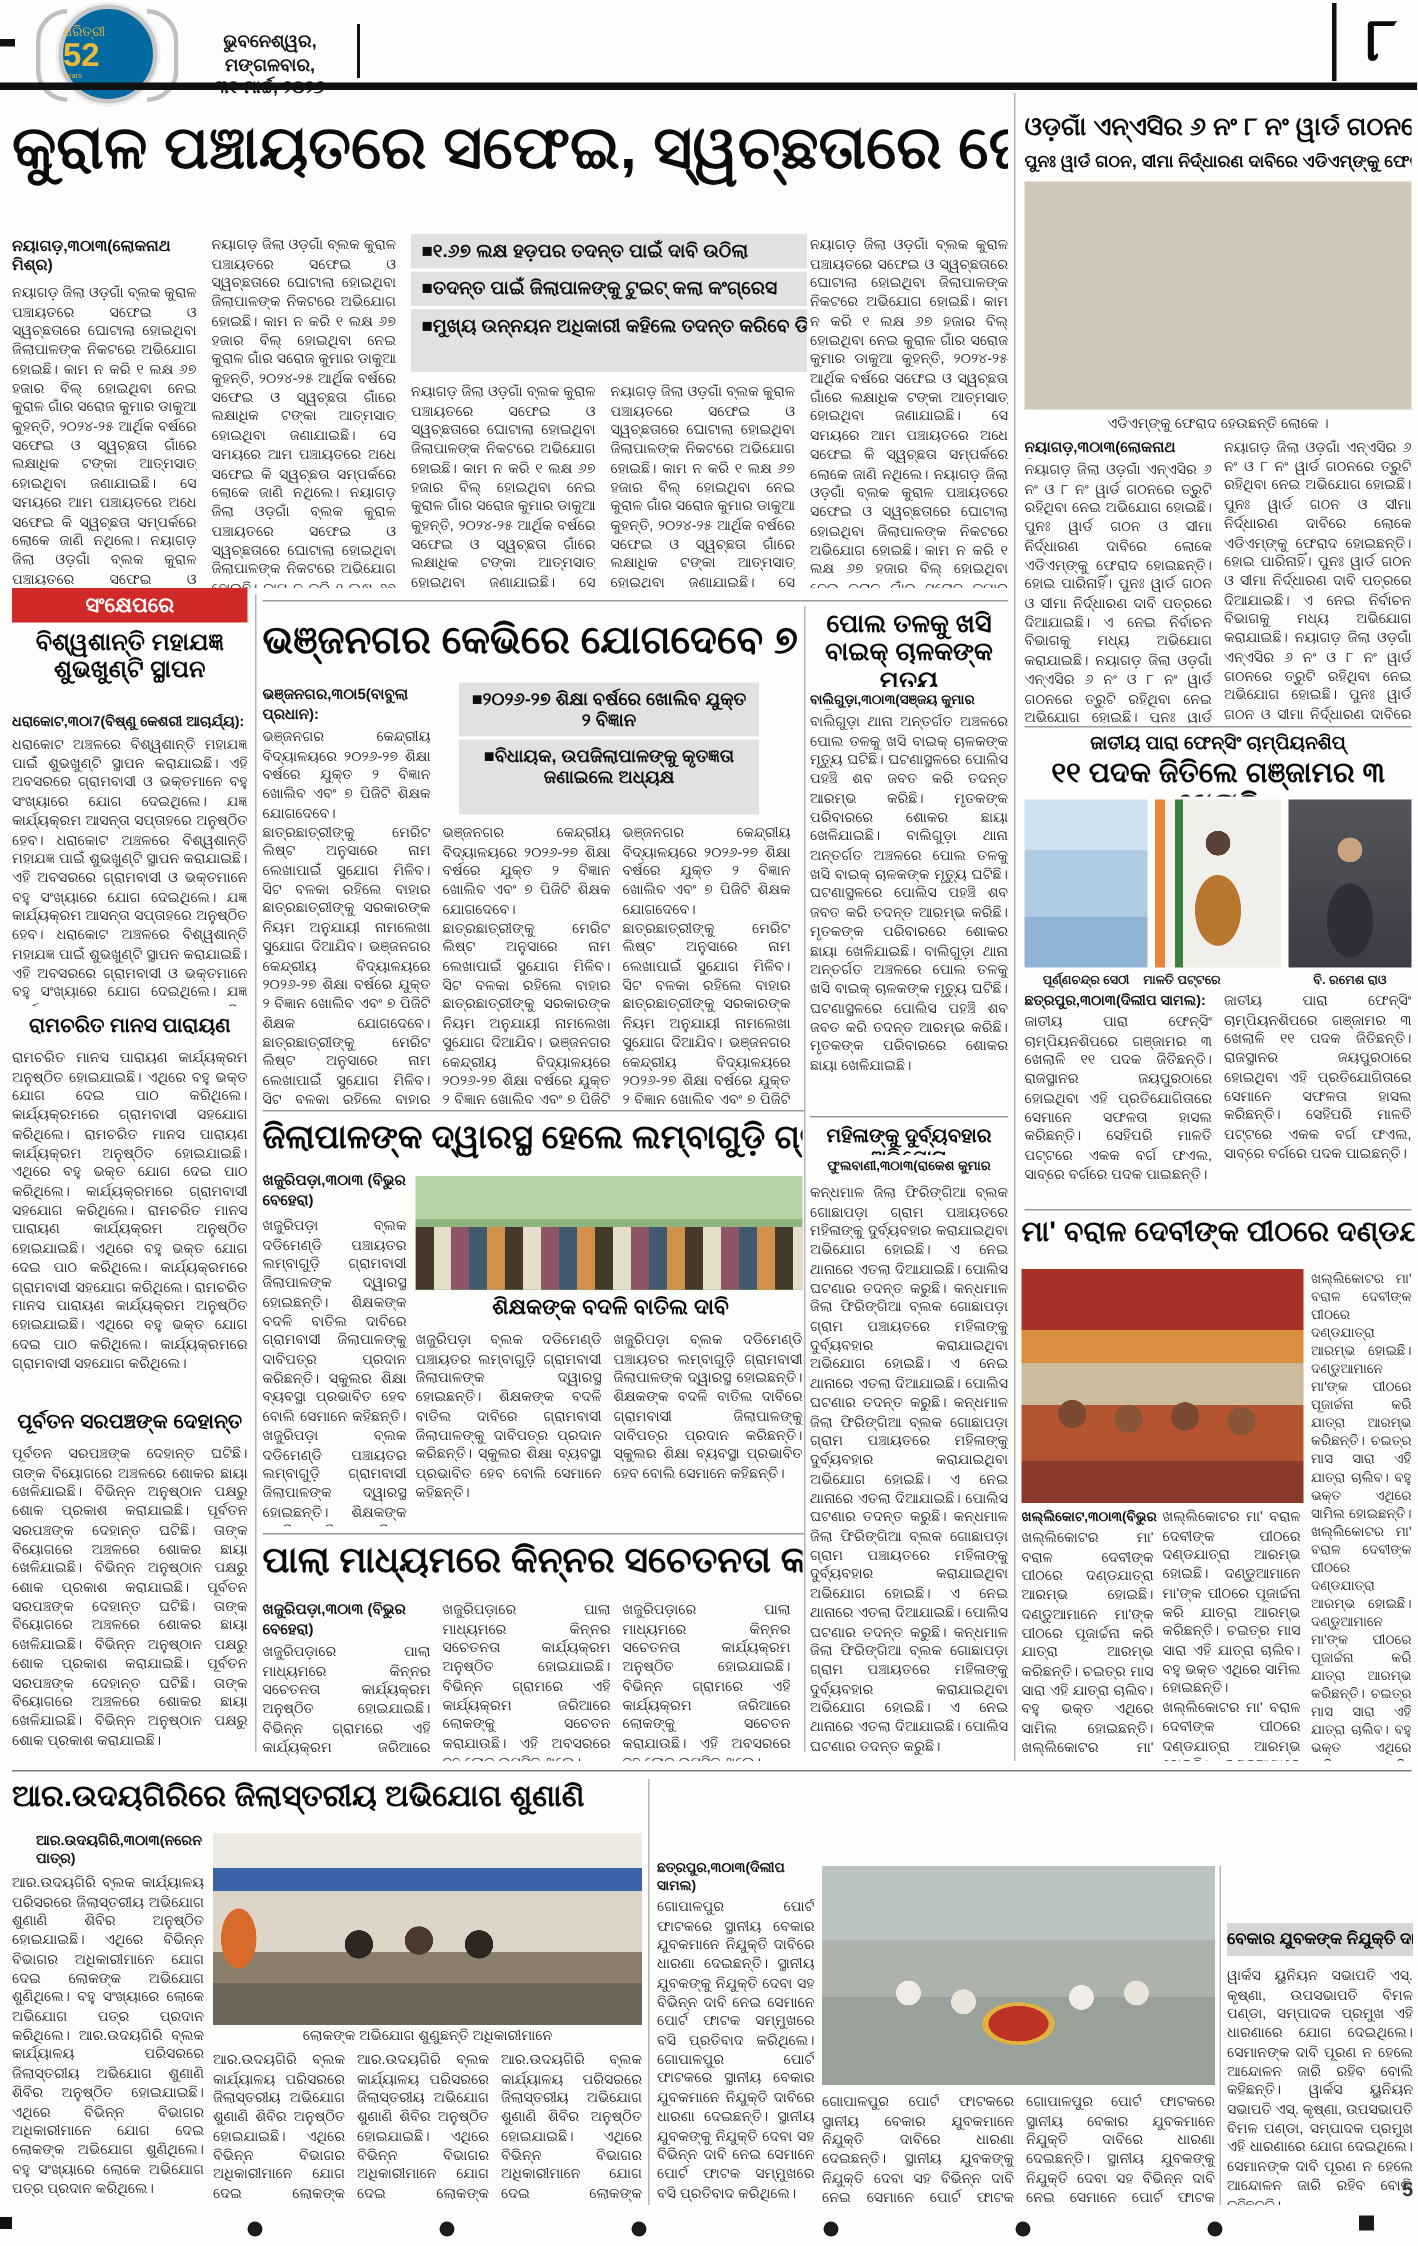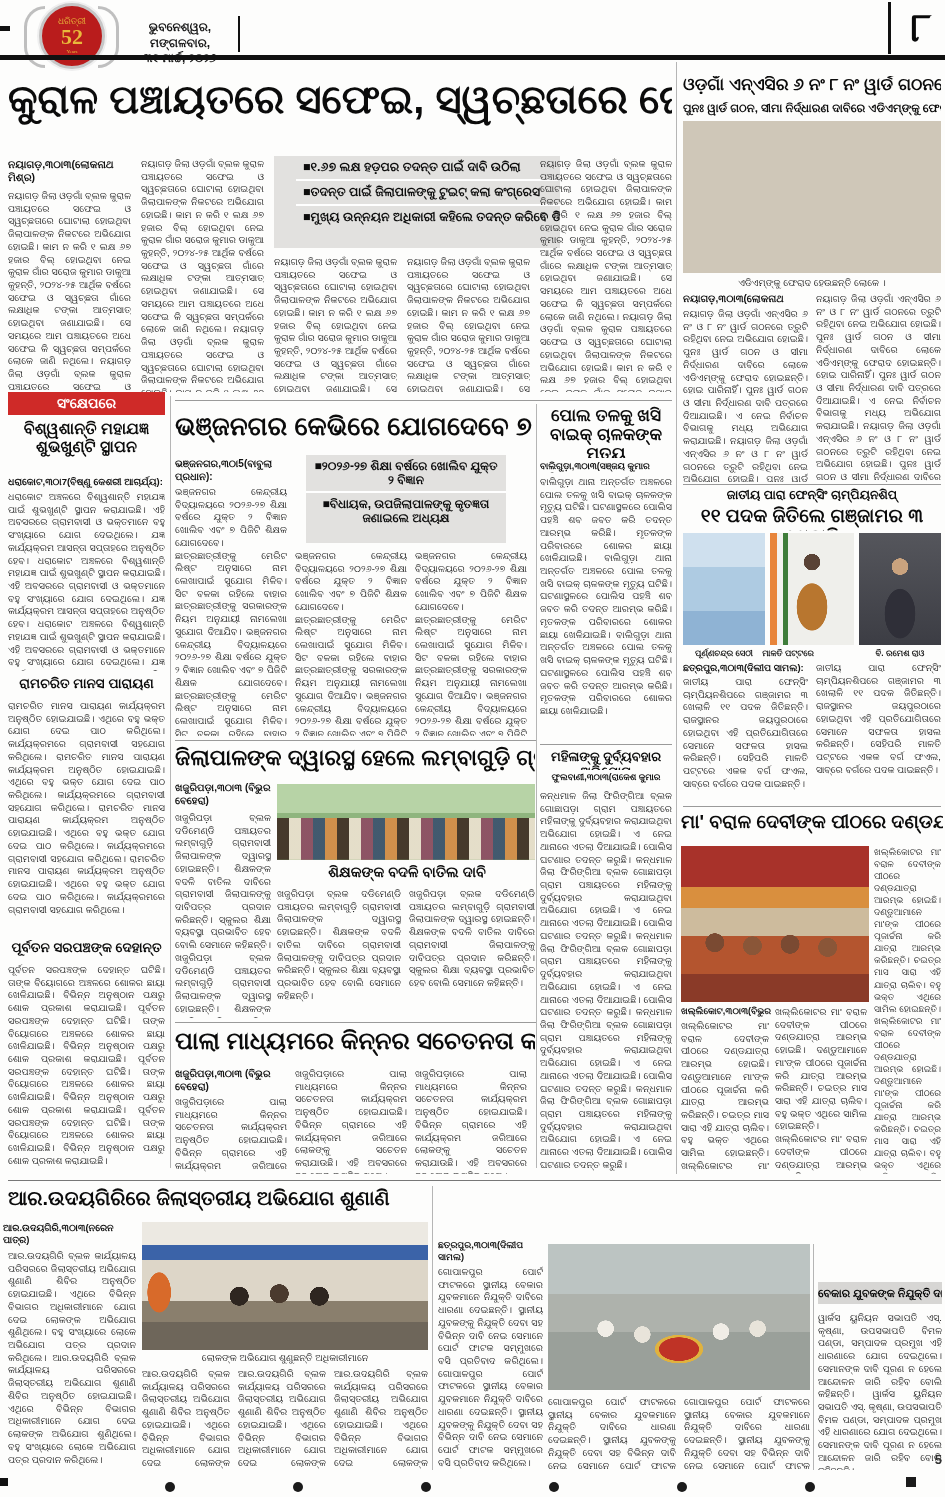--- a/index.html
+++ b/index.html
@@ -12,21 +12,21 @@
   .body{font-size:9.5px;line-height:1.34;text-align:justify;color:#222;overflow:hidden;word-break:break-word;}
   .cap{font-size:9.5px;color:#1a1a1a;text-align:center;overflow:hidden;white-space:nowrap;}
   .hr{background:#9a9a9a;height:1px;}
   .vr{background:#b5b5b5;width:1px;}
   .photo{background:#cfc7b8;overflow:hidden;}
   .redbox{background:#cf2a28;color:#fff;font-weight:bold;text-align:center;display:flex;align-items:center;justify-content:center;}
   .graybox{background:#e2e1df;overflow:hidden;}
   .bullet-row{font-weight:bold;color:#0d0d0d;padding:4px 7px;border-bottom:2px solid #fff;overflow:hidden;white-space:nowrap;}
   .center{text-align:center;}
   .masthead-rule{background:#111;}
-  .logo-circle{border-radius:50%;background:#b91c1c;border:3px solid #c6c6c6;color:#e9b93b;display:flex;flex-direction:column;align-items:center;justify-content:center;box-shadow:0 0 0 2px #efefef;font-family:Liberation Serif, serif;}
+  .logo-circle{border-radius:50%;background:#0369a1;border:3px solid #c6c6c6;color:#e9b93b;display:flex;flex-direction:column;justify-content:center;box-shadow:0 0 0 2px #efefef;}
   .wreath{border:3px solid #bfbfbf;background:transparent;}
   .dotrow span{display:inline-block;width:10px;height:10px;border-radius:50%;margin-right:3px;vertical-align:middle;}
 </style>
 </head>
 <body>
 
 <div id="page">
 
   <div class="abs" style="left:0;top:26px;width:10px;height:5px;background:#111;"></div>
 
@@ -44,21 +44,21 @@
     </div>
     <div class="abs" style="left:238px;top:16px;width:2px;height:36px;background:#111;"></div>
     <div class="abs" style="left:888px;top:2px;width:3px;height:52px;background:#111;"></div>
     <div class="abs" style="left:898px;top:0px;width:46px;height:54px;font-size:40px;font-weight:bold;color:#0a0a0a;text-align:center;line-height:54px;">୮</div>
   </div>
   <div class="abs masthead-rule" style="left:0;top:55px;width:945px;height:5px;"></div>
 
   <div class="abs hl" style="left:8px;top:78px;width:664px;height:58px;font-size:40px;">କୁରାଳ ପଞ୍ଚାୟତରେ ସଫେଇ, ସ୍ୱଚ୍ଛତାରେ ଘୋଟାଲା</div>
   <div class="abs byl" style="left:8px;top:158px;width:123px;height:30px;font-size:10.5px;">ନୟାଗଡ଼,୩୦ା୩(ଲୋକନାଥ ମିଶ୍ର)</div>
 
-  <div class="abs graybox" style="left:274px;top:156px;width:264px;height:92px;padding-left:22px;">
+  <div class="abs graybox" style="left:274px;top:156px;width:264px;height:92px;">
     <div class="bullet-row" style="font-size:12.5px;">■୧.୬୭ ଲକ୍ଷ ହଡ଼ପର ତଦନ୍ତ ପାଇଁ ଦାବି ଉଠିଲା</div>
     <div class="bullet-row" style="font-size:12.5px;">■ତଦନ୍ତ ପାଇଁ ଜିଲାପାଳଙ୍କୁ ଟୁଇଟ୍ କଲା କଂଗ୍ରେସ</div>
     <div class="bullet-row" style="font-size:12.5px;border-bottom:none;">■ମୁଖ୍ୟ ଉନ୍ନୟନ ଅଧିକାରୀ କହିଲେ ତଦନ୍ତ କରିବେ ଡିପିଓ</div>
   </div>
 
   <div class="abs body" style="left:8px;top:190px;width:123px;height:200px;">ନୟାଗଡ଼ ଜିଲା ଓଡ଼ଗାଁ ବ୍ଲକ କୁରାଳ ପଞ୍ଚାୟତରେ ସଫେଇ ଓ ସ୍ୱଚ୍ଛତାରେ ଘୋଟାଲା ହୋଇଥିବା ଜିଲାପାଳଙ୍କ ନିକଟରେ ଅଭିଯୋଗ ହୋଇଛି। କାମ ନ କରି ୧ ଲକ୍ଷ ୬୭ ହଜାର ବିଲ୍ ହୋଇଥିବା ନେଇ କୁରାଳ ଗାଁର ସରୋଜ କୁମାର ଡାକୁଆ କୁହନ୍ତି, ୨୦୨୪-୨୫ ଆର୍ଥିକ ବର୍ଷରେ ସଫେଇ ଓ ସ୍ୱଚ୍ଛତା ଗାଁରେ ଲକ୍ଷାଧିକ ଟଙ୍କା ଆତ୍ମସାତ୍ ହୋଇଥିବା ଜଣାଯାଇଛି। ସେ ସମୟରେ ଆମ ପଞ୍ଚାୟତରେ ଅଧେ ସଫେଇ କି ସ୍ୱଚ୍ଛତା ସମ୍ପର୍କରେ ଲୋକେ ଜାଣି ନଥିଲେ। ନୟାଗଡ଼ ଜିଲା ଓଡ଼ଗାଁ ବ୍ଲକ କୁରାଳ ପଞ୍ଚାୟତରେ ସଫେଇ ଓ ସ୍ୱଚ୍ଛତାରେ ଘୋଟାଲା ହୋଇଥିବା ଜିଲାପାଳଙ୍କ ନିକଟରେ ଅଭିଯୋଗ ହୋଇଛି। କାମ ନ କରି ୧ ଲକ୍ଷ ୬୭ ହଜାର ବିଲ୍ ହୋଇଥିବା ନେଇ କୁରାଳ ଗାଁର ସରୋଜ କୁମାର ଡାକୁଆ କୁହନ୍ତି, ୨୦୨୪-୨୫ ଆର୍ଥିକ ବର୍ଷରେ ସଫେଇ ଓ ସ୍ୱଚ୍ଛତା ଗାଁରେ ଲକ୍ଷାଧିକ ଟଙ୍କା ଆତ୍ମସାତ୍ ହୋଇଥିବା ଜଣାଯାଇଛି। ସେ ସମୟରେ ଆମ ପଞ୍ଚାୟତରେ ଅଧେ ସଫେଇ କି ସ୍ୱଚ୍ଛତା ସମ୍ପର୍କରେ ଲୋକେ ଜାଣି ନଥିଲେ।</div>
   <div class="abs body" style="left:141px;top:158px;width:123px;height:234px;">ନୟାଗଡ଼ ଜିଲା ଓଡ଼ଗାଁ ବ୍ଲକ କୁରାଳ ପଞ୍ଚାୟତରେ ସଫେଇ ଓ ସ୍ୱଚ୍ଛତାରେ ଘୋଟାଲା ହୋଇଥିବା ଜିଲାପାଳଙ୍କ ନିକଟରେ ଅଭିଯୋଗ ହୋଇଛି। କାମ ନ କରି ୧ ଲକ୍ଷ ୬୭ ହଜାର ବିଲ୍ ହୋଇଥିବା ନେଇ କୁରାଳ ଗାଁର ସରୋଜ କୁମାର ଡାକୁଆ କୁହନ୍ତି, ୨୦୨୪-୨୫ ଆର୍ଥିକ ବର୍ଷରେ ସଫେଇ ଓ ସ୍ୱଚ୍ଛତା ଗାଁରେ ଲକ୍ଷାଧିକ ଟଙ୍କା ଆତ୍ମସାତ୍ ହୋଇଥିବା ଜଣାଯାଇଛି। ସେ ସମୟରେ ଆମ ପଞ୍ଚାୟତରେ ଅଧେ ସଫେଇ କି ସ୍ୱଚ୍ଛତା ସମ୍ପର୍କରେ ଲୋକେ ଜାଣି ନଥିଲେ। ନୟାଗଡ଼ ଜିଲା ଓଡ଼ଗାଁ ବ୍ଲକ କୁରାଳ ପଞ୍ଚାୟତରେ ସଫେଇ ଓ ସ୍ୱଚ୍ଛତାରେ ଘୋଟାଲା ହୋଇଥିବା ଜିଲାପାଳଙ୍କ ନିକଟରେ ଅଭିଯୋଗ ହୋଇଛି। କାମ ନ କରି ୧ ଲକ୍ଷ ୬୭ ହଜାର ବିଲ୍ ହୋଇଥିବା ନେଇ କୁରାଳ ଗାଁର ସରୋଜ କୁମାର ଡାକୁଆ କୁହନ୍ତି, ୨୦୨୪-୨୫ ଆର୍ଥିକ ବର୍ଷରେ ସଫେଇ ଓ ସ୍ୱଚ୍ଛତା ଗାଁରେ ଲକ୍ଷାଧିକ ଟଙ୍କା ଆତ୍ମସାତ୍ ହୋଇଥିବା ଜଣାଯାଇଛି। ସେ ସମୟରେ ଆମ ପଞ୍ଚାୟତରେ ଅଧେ ସଫେଇ କି ସ୍ୱଚ୍ଛତା ସମ୍ପର୍କରେ ଲୋକେ ଜାଣି ନଥିଲେ।</div>
   <div class="abs body" style="left:274px;top:256px;width:123px;height:136px;">ନୟାଗଡ଼ ଜିଲା ଓଡ଼ଗାଁ ବ୍ଲକ କୁରାଳ ପଞ୍ଚାୟତରେ ସଫେଇ ଓ ସ୍ୱଚ୍ଛତାରେ ଘୋଟାଲା ହୋଇଥିବା ଜିଲାପାଳଙ୍କ ନିକଟରେ ଅଭିଯୋଗ ହୋଇଛି। କାମ ନ କରି ୧ ଲକ୍ଷ ୬୭ ହଜାର ବିଲ୍ ହୋଇଥିବା ନେଇ କୁରାଳ ଗାଁର ସରୋଜ କୁମାର ଡାକୁଆ କୁହନ୍ତି, ୨୦୨୪-୨୫ ଆର୍ଥିକ ବର୍ଷରେ ସଫେଇ ଓ ସ୍ୱଚ୍ଛତା ଗାଁରେ ଲକ୍ଷାଧିକ ଟଙ୍କା ଆତ୍ମସାତ୍ ହୋଇଥିବା ଜଣାଯାଇଛି। ସେ ସମୟରେ ଆମ ପଞ୍ଚାୟତରେ ଅଧେ ସଫେଇ କି ସ୍ୱଚ୍ଛତା ସମ୍ପର୍କରେ ଲୋକେ ଜାଣି ନଥିଲେ।</div>
   <div class="abs body" style="left:407px;top:256px;width:123px;height:136px;">ନୟାଗଡ଼ ଜିଲା ଓଡ଼ଗାଁ ବ୍ଲକ କୁରାଳ ପଞ୍ଚାୟତରେ ସଫେଇ ଓ ସ୍ୱଚ୍ଛତାରେ ଘୋଟାଲା ହୋଇଥିବା ଜିଲାପାଳଙ୍କ ନିକଟରେ ଅଭିଯୋଗ ହୋଇଛି। କାମ ନ କରି ୧ ଲକ୍ଷ ୬୭ ହଜାର ବିଲ୍ ହୋଇଥିବା ନେଇ କୁରାଳ ଗାଁର ସରୋଜ କୁମାର ଡାକୁଆ କୁହନ୍ତି, ୨୦୨୪-୨୫ ଆର୍ଥିକ ବର୍ଷରେ ସଫେଇ ଓ ସ୍ୱଚ୍ଛତା ଗାଁରେ ଲକ୍ଷାଧିକ ଟଙ୍କା ଆତ୍ମସାତ୍ ହୋଇଥିବା ଜଣାଯାଇଛି। ସେ ସମୟରେ ଆମ ପଞ୍ଚାୟତରେ ଅଧେ ସଫେଇ କି ସ୍ୱଚ୍ଛତା ସମ୍ପର୍କରେ ଲୋକେ ଜାଣି ନଥିଲେ।</div>
   <div class="abs body" style="left:540px;top:158px;width:132px;height:234px;">ନୟାଗଡ଼ ଜିଲା ଓଡ଼ଗାଁ ବ୍ଲକ କୁରାଳ ପଞ୍ଚାୟତରେ ସଫେଇ ଓ ସ୍ୱଚ୍ଛତାରେ ଘୋଟାଲା ହୋଇଥିବା ଜିଲାପାଳଙ୍କ ନିକଟରେ ଅଭିଯୋଗ ହୋଇଛି। କାମ ନ କରି ୧ ଲକ୍ଷ ୬୭ ହଜାର ବିଲ୍ ହୋଇଥିବା ନେଇ କୁରାଳ ଗାଁର ସରୋଜ କୁମାର ଡାକୁଆ କୁହନ୍ତି, ୨୦୨୪-୨୫ ଆର୍ଥିକ ବର୍ଷରେ ସଫେଇ ଓ ସ୍ୱଚ୍ଛତା ଗାଁରେ ଲକ୍ଷାଧିକ ଟଙ୍କା ଆତ୍ମସାତ୍ ହୋଇଥିବା ଜଣାଯାଇଛି। ସେ ସମୟରେ ଆମ ପଞ୍ଚାୟତରେ ଅଧେ ସଫେଇ କି ସ୍ୱଚ୍ଛତା ସମ୍ପର୍କରେ ଲୋକେ ଜାଣି ନଥିଲେ। ନୟାଗଡ଼ ଜିଲା ଓଡ଼ଗାଁ ବ୍ଲକ କୁରାଳ ପଞ୍ଚାୟତରେ ସଫେଇ ଓ ସ୍ୱଚ୍ଛତାରେ ଘୋଟାଲା ହୋଇଥିବା ଜିଲାପାଳଙ୍କ ନିକଟରେ ଅଭିଯୋଗ ହୋଇଛି। କାମ ନ କରି ୧ ଲକ୍ଷ ୬୭ ହଜାର ବିଲ୍ ହୋଇଥିବା ନେଇ କୁରାଳ ଗାଁର ସରୋଜ କୁମାର ଡାକୁଆ କୁହନ୍ତି, ୨୦୨୪-୨୫ ଆର୍ଥିକ ବର୍ଷରେ ସଫେଇ ଓ ସ୍ୱଚ୍ଛତା ଗାଁରେ ଲକ୍ଷାଧିକ ଟଙ୍କା ଆତ୍ମସାତ୍ ହୋଇଥିବା ଜଣାଯାଇଛି। ସେ ସମୟରେ ଆମ ପଞ୍ଚାୟତରେ ଅଧେ ସଫେଇ କି ସ୍ୱଚ୍ଛତା ସମ୍ପର୍କରେ ଲୋକେ ଜାଣି ନଥିଲେ।</div>
@@ -160,21 +160,21 @@
   <div class="abs hr" style="left:175px;top:1022px;width:361px;height:1px;"></div>
   <div class="abs hl" style="left:175px;top:1028px;width:360px;height:36px;font-size:24px;">ପାଲା ମାଧ୍ୟମରେ କିନ୍ନର ସଚେତନତା କାର୍ଯ୍ୟକ୍ରମ</div>
   <div class="abs byl" style="left:175px;top:1068px;width:112px;height:26px;">ଖଜୁରିପଡ଼ା,୩୦ା୩ (ବିଭୁର ବେହେରା)</div>
   <div class="abs body" style="left:175px;top:1096px;width:112px;height:78px;">ଖଜୁରିପଡ଼ାରେ ପାଲା ମାଧ୍ୟମରେ କିନ୍ନର ସଚେତନତା କାର୍ଯ୍ୟକ୍ରମ ଅନୁଷ୍ଠିତ ହୋଇଯାଇଛି। ବିଭିନ୍ନ ଗ୍ରାମରେ ଏହି କାର୍ଯ୍ୟକ୍ରମ ଜରିଆରେ ଲୋକଙ୍କୁ ସଚେତନ କରାଯାଉଛି। ଏହି ଅବସରରେ ବହୁ ଲୋକ ଉପସ୍ଥିତ ଥିଲେ।</div>
   <div class="abs body" style="left:295px;top:1068px;width:112px;height:106px;">ଖଜୁରିପଡ଼ାରେ ପାଲା ମାଧ୍ୟମରେ କିନ୍ନର ସଚେତନତା କାର୍ଯ୍ୟକ୍ରମ ଅନୁଷ୍ଠିତ ହୋଇଯାଇଛି। ବିଭିନ୍ନ ଗ୍ରାମରେ ଏହି କାର୍ଯ୍ୟକ୍ରମ ଜରିଆରେ ଲୋକଙ୍କୁ ସଚେତନ କରାଯାଉଛି। ଏହି ଅବସରରେ ବହୁ ଲୋକ ଉପସ୍ଥିତ ଥିଲେ।</div>
   <div class="abs body" style="left:415px;top:1068px;width:112px;height:106px;">ଖଜୁରିପଡ଼ାରେ ପାଲା ମାଧ୍ୟମରେ କିନ୍ନର ସଚେତନତା କାର୍ଯ୍ୟକ୍ରମ ଅନୁଷ୍ଠିତ ହୋଇଯାଇଛି। ବିଭିନ୍ନ ଗ୍ରାମରେ ଏହି କାର୍ଯ୍ୟକ୍ରମ ଜରିଆରେ ଲୋକଙ୍କୁ ସଚେତନ କରାଯାଉଛି। ଏହି ଅବସରରେ ବହୁ ଲୋକ ଉପସ୍ଥିତ ଥିଲେ।</div>
 
   <div class="abs hr" style="left:8px;top:1180px;width:933px;height:1px;background:#777;"></div>
 
   <div class="abs hl" style="left:8px;top:1188px;width:420px;height:28px;font-size:20px;">ଆର.ଉଦୟଗିରିରେ ଜିଲାସ୍ତରୀୟ ଅଭିଯୋଗ ଶୁଣାଣି</div>
-  <div class="abs byl" style="left:3px;top:1222px;width:128px;height:26px;font-size:9.5px;">ଆର.ଉଦୟଗିରି,୩୦ା୩(ନରେନ ପାତ୍ର)</div>
+  <div class="abs byl" style="left:24px;top:1222px;width:128px;height:26px;font-size:9.5px;">ଆର.ଉଦୟଗିରି,୩୦ା୩(ନରେନ ପାତ୍ର)</div>
   <div class="abs body" style="left:8px;top:1250px;width:128px;height:220px;">ଆର.ଉଦୟଗିରି ବ୍ଲକ କାର୍ଯ୍ୟାଳୟ ପରିସରରେ ଜିଲାସ୍ତରୀୟ ଅଭିଯୋଗ ଶୁଣାଣି ଶିବିର ଅନୁଷ୍ଠିତ ହୋଇଯାଇଛି। ଏଥିରେ ବିଭିନ୍ନ ବିଭାଗର ଅଧିକାରୀମାନେ ଯୋଗ ଦେଇ ଲୋକଙ୍କ ଅଭିଯୋଗ ଶୁଣିଥିଲେ। ବହୁ ସଂଖ୍ୟାରେ ଲୋକେ ଅଭିଯୋଗ ପତ୍ର ପ୍ରଦାନ କରିଥିଲେ। ଆର.ଉଦୟଗିରି ବ୍ଲକ କାର୍ଯ୍ୟାଳୟ ପରିସରରେ ଜିଲାସ୍ତରୀୟ ଅଭିଯୋଗ ଶୁଣାଣି ଶିବିର ଅନୁଷ୍ଠିତ ହୋଇଯାଇଛି। ଏଥିରେ ବିଭିନ୍ନ ବିଭାଗର ଅଧିକାରୀମାନେ ଯୋଗ ଦେଇ ଲୋକଙ୍କ ଅଭିଯୋଗ ଶୁଣିଥିଲେ। ବହୁ ସଂଖ୍ୟାରେ ଲୋକେ ଅଭିଯୋଗ ପତ୍ର ପ୍ରଦାନ କରିଥିଲେ।</div>
   <div class="abs photo" style="left:142px;top:1222px;width:286px;height:128px;background:
     radial-gradient(20px 34px at 6% 55%, #d86a2a 0 58%, transparent 60%),
     radial-gradient(16px 16px at 34% 58%, #2e2620 0 58%, transparent 60%),
     radial-gradient(16px 16px at 48% 56%, #4a3a2e 0 58%, transparent 60%),
     radial-gradient(16px 16px at 62% 58%, #2e2620 0 58%, transparent 60%),
     linear-gradient(180deg,#ece9e2 0 18%,#3b63a8 18% 30%,#ddd6c8 30% 62%,#8a7f6d 62% 78%,#6e665a 78%);"></div>
   <div class="abs cap" style="left:142px;top:1352px;width:286px;height:12px;">ଲୋକଙ୍କ ଅଭିଯୋଗ ଶୁଣୁଛନ୍ତି ଅଧିକାରୀମାନେ</div>
   <div class="abs body" style="left:142px;top:1368px;width:88px;height:102px;">ଆର.ଉଦୟଗିରି ବ୍ଲକ କାର୍ଯ୍ୟାଳୟ ପରିସରରେ ଜିଲାସ୍ତରୀୟ ଅଭିଯୋଗ ଶୁଣାଣି ଶିବିର ଅନୁଷ୍ଠିତ ହୋଇଯାଇଛି। ଏଥିରେ ବିଭିନ୍ନ ବିଭାଗର ଅଧିକାରୀମାନେ ଯୋଗ ଦେଇ ଲୋକଙ୍କ ଅଭିଯୋଗ ଶୁଣିଥିଲେ। ବହୁ ସଂଖ୍ୟାରେ ଲୋକେ ଅଭିଯୋଗ ପତ୍ର ପ୍ରଦାନ କରିଥିଲେ।</div>
   <div class="abs body" style="left:238px;top:1368px;width:88px;height:102px;">ଆର.ଉଦୟଗିରି ବ୍ଲକ କାର୍ଯ୍ୟାଳୟ ପରିସରରେ ଜିଲାସ୍ତରୀୟ ଅଭିଯୋଗ ଶୁଣାଣି ଶିବିର ଅନୁଷ୍ଠିତ ହୋଇଯାଇଛି। ଏଥିରେ ବିଭିନ୍ନ ବିଭାଗର ଅଧିକାରୀମାନେ ଯୋଗ ଦେଇ ଲୋକଙ୍କ ଅଭିଯୋଗ ଶୁଣିଥିଲେ। ବହୁ ସଂଖ୍ୟାରେ ଲୋକେ ଅଭିଯୋଗ ପତ୍ର ପ୍ରଦାନ କରିଥିଲେ।</div>

